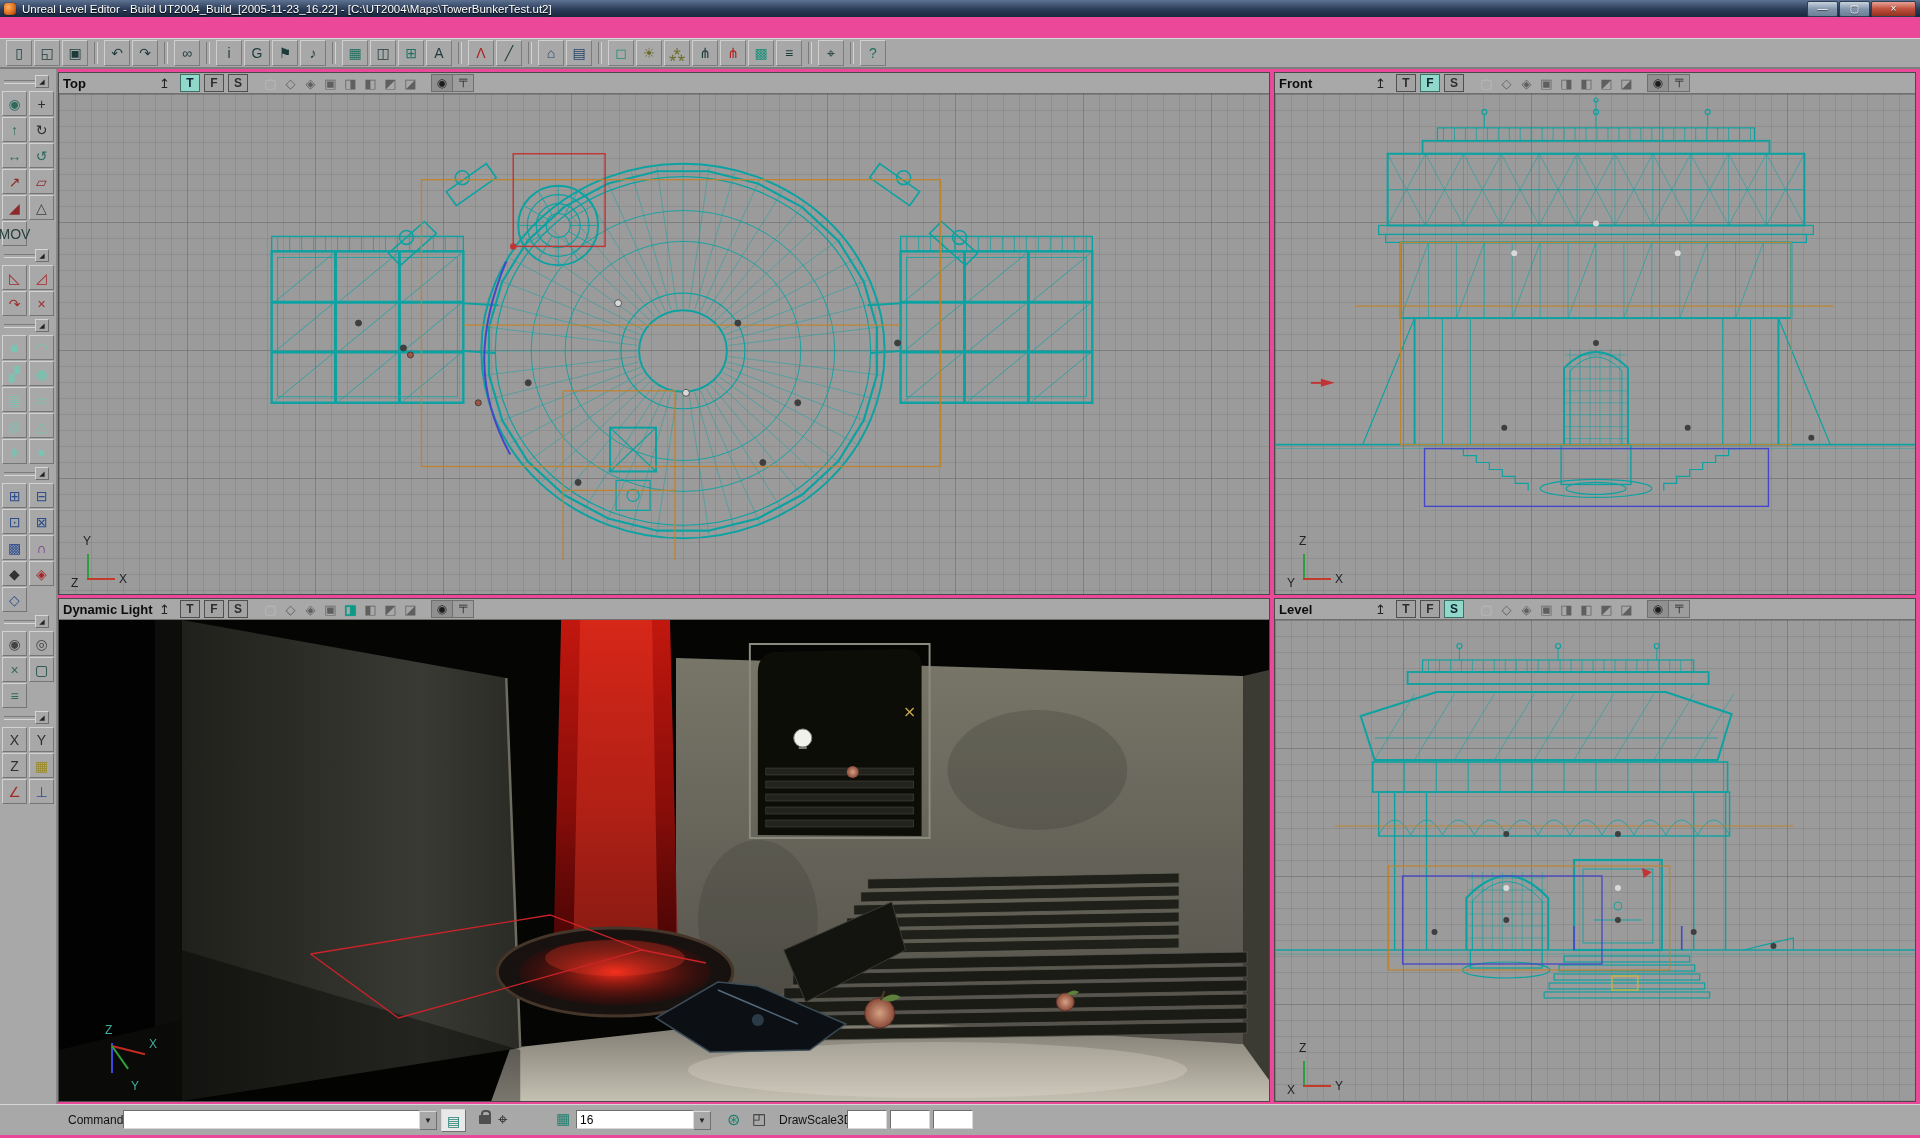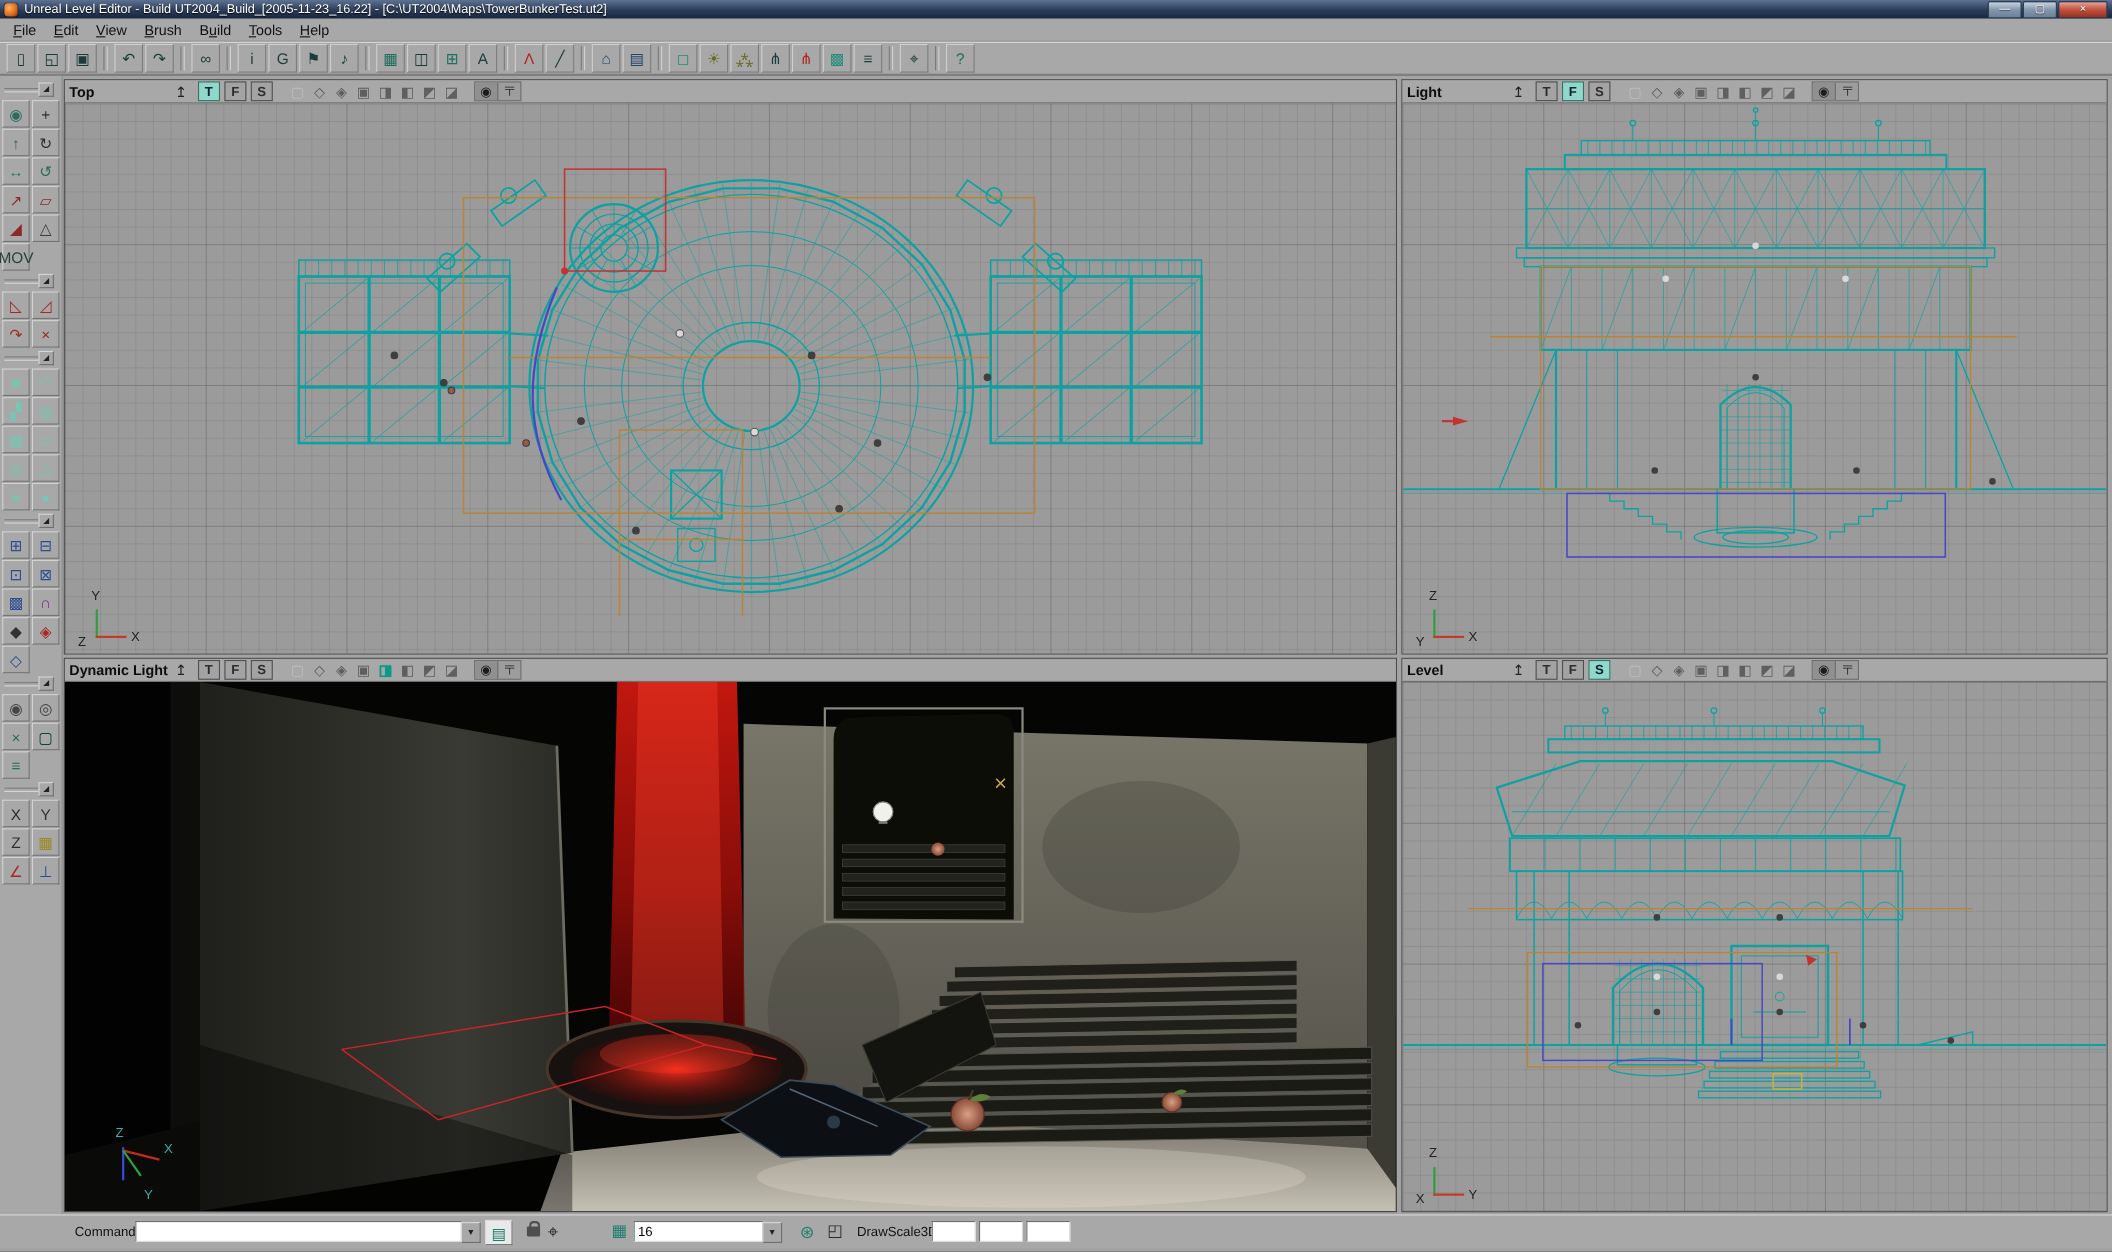--- a/index.html
+++ b/index.html
@@ -1,16 +1,16 @@
 <!DOCTYPE html>
 <html><head>
 <meta charset="utf-8">
 <style>
   html,body{margin:0;padding:0;background:#555;}
-  #window{position:relative;width:1920px;height:1138px;background:#a3a3a3;overflow:hidden;
+  #window{position:relative;width:1920px;height:1138px;background:#ec4899;overflow:hidden;
           font-family:"Liberation Sans",sans-serif;-webkit-font-smoothing:antialiased;}
   
   .titlebar{position:absolute;left:0;top:0;width:1920px;height:17px;
     background:linear-gradient(#5d7292,#2b3c58 55%,#18263e);display:flex;align-items:center;}
   .app-icon{width:12px;height:12px;margin:0 6px 0 4px;border-radius:3px;
     background:radial-gradient(circle at 35% 35%,#ffb25e,#d96a1e 60%,#7a3108);box-shadow:0 0 1px #000;}
   .title-text{color:#fff;font-size:11.5px;text-shadow:0 1px 1px #000;white-space:nowrap;}
   .win-controls{position:absolute;right:4px;top:1px;display:flex;gap:1px;}
   .win-btn{width:29px;height:14px;font-size:10px;line-height:13px;text-align:center;color:#fff;
     background:linear-gradient(#c9d3df,#8396ad 50%,#6b7f96);border:1px solid #2d3d52;border-radius:2px;
@@ -117,29 +117,20 @@
     <span class="app-icon"></span>
     <span class="title-text">Unreal Level Editor - Build UT2004_Build_[2005-11-23_16.22] - [C:\UT2004\Maps\TowerBunkerTest.ut2]</span>
     <span class="win-controls">
 
     <span class="win-btn"><i style="font-style:normal">—</i></span>
         <span class="win-btn"><i style="font-style:normal">▢</i></span>
         <span class="win-btn close"><i style="font-style:normal">×</i></span>
       </span>
   </div>
 
-  <div class="menubar" id="menubar">
-      <span class="menu-item"><u>F</u>ile</span>
-      <span class="menu-item"><u>E</u>dit</span>
-      <span class="menu-item"><u>V</u>iew</span>
-      <span class="menu-item"><u>B</u>rush</span>
-      <span class="menu-item">B<u>u</u>ild</span>
-      <span class="menu-item"><u>T</u>ools</span>
-      <span class="menu-item"><u>H</u>elp</span>
-    </div>
 
   <div class="toolbar">
 
   <span class="tbtn">
         <i style="font-style:normal">▯</i>
       </span>
       <span class="tbtn">
         <i style="font-style:normal">◱</i>
       </span>
       <span class="tbtn">
@@ -635,21 +626,21 @@
           <i class="ax-line-h"></i>
         <span class="ax-v">Y</span>
         <span class="ax-h">X</span>
         <span class="ax-o">Z</span>
       </div>
     </div>
   </div>
 
   <div class="vp" id="vp-front">
     <div class="vh">
-      <span class="vh-label">Light</span>
+      <span class="vh-label">Front</span>
       <span class="vh-joy">↥</span>
       <span class="tfs">
 
       <span class="tfs-btn">
             <b>T</b>
           </span>
           <span class="tfs-btn active">
             <b>F</b>
           </span>
           <span class="tfs-btn">

